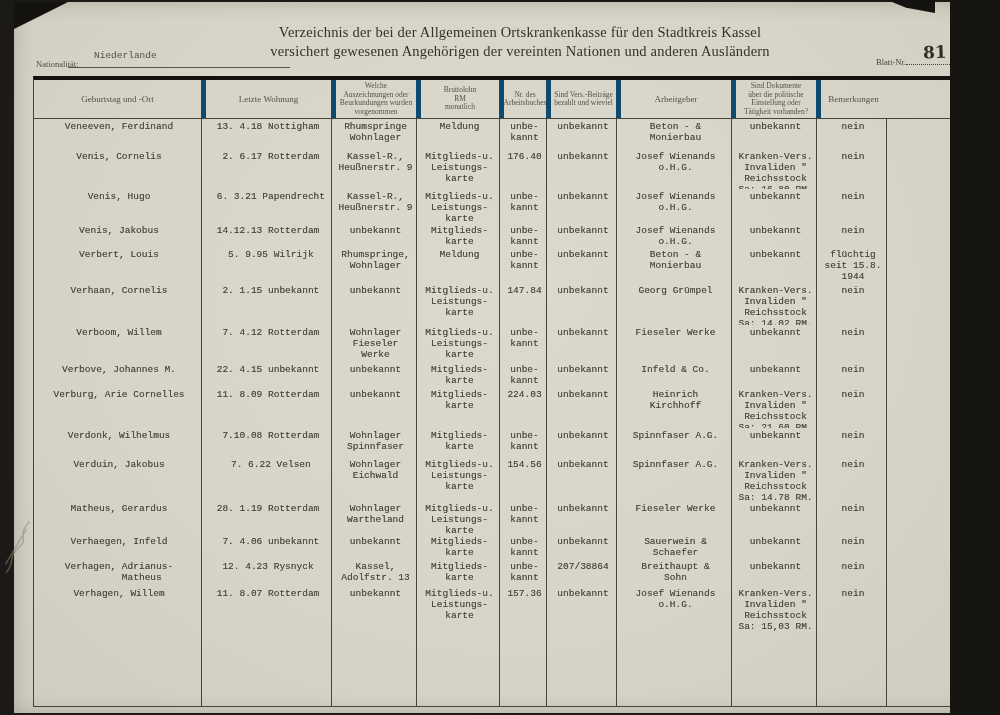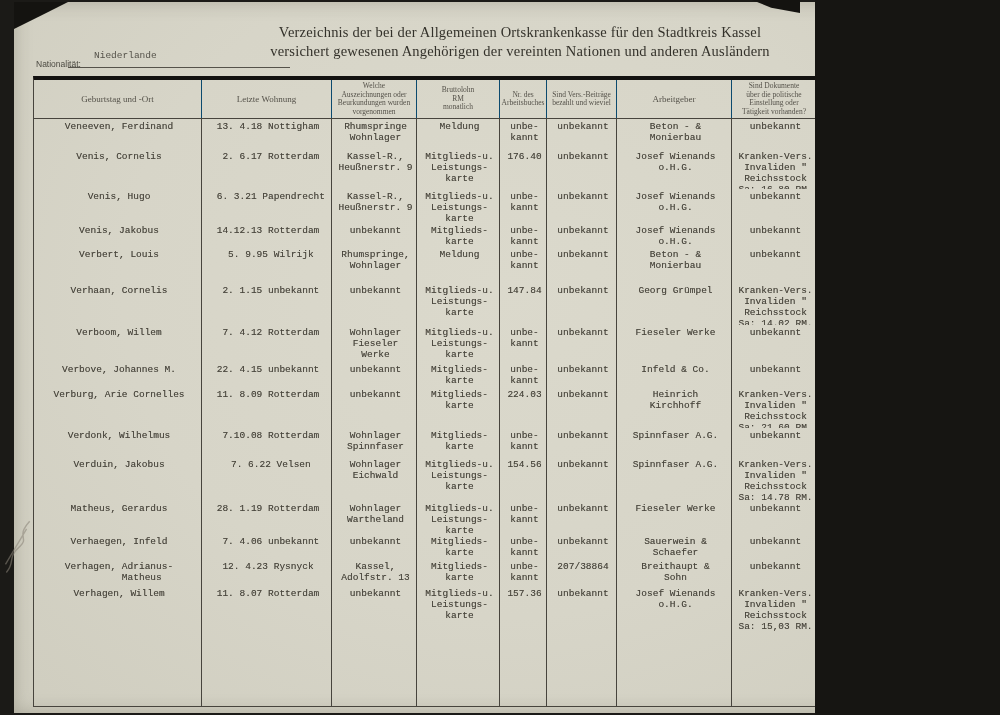--- a/index.html
+++ b/index.html
@@ -1,45 +1,45 @@
 <!DOCTYPE html>
 <html><head>
 <meta charset="utf-8">
 <style>
   html,body{margin:0;padding:0;background:#161512;}
-  #stage{position:relative;width:815px;height:715px;background:#1b1a17;overflow:hidden;
+  #stage{position:relative;width:950px;height:715px;background:#1b1a17;overflow:hidden;
          font-family:"Liberation Sans",sans-serif;}
   #paper{position:absolute;left:14px;top:2px;width:971px;height:711px;
          background:radial-gradient(ellipse at 50% 40%, #dbd9cc 0%, #d7d5c8 55%, #cfcdbf 100%);
          box-shadow:inset 0 0 18px rgba(60,55,40,.25);}
   .corner{position:absolute;background:#141310;}
   #corner-tl{left:14px;top:2px;width:54px;height:27px;clip-path:polygon(0 0,100% 0,55% 45%,0 100%);}
   #corner-tr{right:15px;top:0;width:48px;height:13px;clip-path:polygon(0 0,100% 0,100% 100%,40% 60%);}
   
   #title-block{position:absolute;left:240px;top:24px;width:560px;text-align:center;
                font-family:"Liberation Serif",serif;color:#33312a;}
   #title-line1{font-size:14.5px;letter-spacing:.2px;}
   #title-line2{font-size:14.5px;margin-top:2px;letter-spacing:.2px;}
   #nat-block{position:absolute;left:36px;top:50px;width:256px;}
-  #nat-label{position:absolute;left:0;top:9px;font-family:Liberation Sans, sans-serif;font-size:8.5px;color:#4c4a42;}
+  #nat-label{position:absolute;left:0;top:9px;font-family:Liberation Serif, serif;font-size:8.5px;color:#4c4a42;}
   #nat-value{position:absolute;left:58px;top:0;font-family:"Liberation Mono",monospace;font-size:9.5px;color:#55524a;}
   #nat-line{position:absolute;left:32px;top:17px;width:222px;border-bottom:1px solid #55524a;}
   #sheet-block{position:absolute;left:876px;top:42px;width:110px;}
   #sheet-label{position:absolute;left:0;top:15px;font-family:"Liberation Serif",serif;font-size:8.5px;color:#45433c;}
   #sheet-number{position:absolute;left:47px;top:0;font-family:"DejaVu Serif",serif;font-weight:bold;
                 font-size:17px;color:#2e2c26;transform:rotate(-2deg);}
   #sheet-line{position:absolute;left:30px;top:22px;width:78px;border-bottom:1px dotted #45433c;}
   
   #table{position:absolute;left:33px;top:76px;width:952px;}
   #thead{display:grid;grid-template-columns:167px 130px 85px 83px 47px 70px 115px 85px 70px 100px;
          border-top:4px solid #131210;border-bottom:1px solid #47443d;
          border-left:1px solid #47443d;border-right:1px solid #47443d;height:38px;}
   .hcell{display:flex;align-items:center;justify-content:center;text-align:center;
          font-family:"Liberation Serif",serif;font-size:7.5px;line-height:8.5px;color:#55524a;
-         border-left:1px solid #0c4a6e;white-space:pre-wrap;padding:1px 2px;}
+         border-left:5px solid #0c4a6e;white-space:pre-wrap;padding:1px 2px;}
   .hcell:first-child{border-left:none;}
   .hcell.big{font-size:9px;}
   #tbody{display:grid;grid-template-columns:167px 130px 85px 83px 47px 70px 115px 85px 70px 100px;
          grid-template-rows:30px 40px 34px 24px 36px 42px 37px 25px 41px 29px 44px 33px 25px 27px 120px;
          border-left:1px solid #47443d;border-right:1px solid #47443d;border-bottom:1px solid #47443d;text-align:center;}
   .trow{display:contents;}
   .tcell{font-family:"Liberation Mono",monospace;font-size:9.5px;line-height:11px;color:#49463d;
          white-space:pre-wrap;padding:2px 1px 0 4px;border-left:1px solid #47443d;overflow:hidden;
          text-shadow:0 0 .4px rgba(70,66,56,.55);}
   .trow .tcell:first-child{border-left:none;}
@@ -87,20 +87,21 @@
 monatlich</div>
         <div class="hcell">Nr. des
 Arbeitsbuches</div>
         <div class="hcell">Sind Vers.-Beiträge
 bezahlt und wieviel</div>
         <div class="hcell big">Arbeitgeber</div>
         <div class="hcell">Sind Dokumente
 über die politische
 Einstellung oder
 Tätigkeit vorhanden?</div>
+        <div class="hcell big">Bemerkungen</div>
       </div>
     <div id="tbody">
         <div class="trow"><div class="tcell">Veneeven, Ferdinand</div><div class="tcell">13. 4.18 Nottigham</div><div class="tcell">Rhumspringe
 Wohnlager</div><div class="tcell">Meldung</div><div class="tcell">unbe-
 kannt</div><div class="tcell">unbekannt</div><div class="tcell">Beton - &amp;
 Monierbau</div><div class="tcell">unbekannt</div><div class="tcell">nein</div><div class="tcell"></div></div>
         <div class="trow"><div class="tcell">Venis, Cornelis</div><div class="tcell"> 2. 6.17 Rotterdam</div><div class="tcell">Kassel-R.,
 Heußnerstr. 9</div><div class="tcell">Mitglieds-u.
 Leistungs-
 karte</div><div class="tcell">176.40</div><div class="tcell">unbekannt</div><div class="tcell">Josef Wienands

